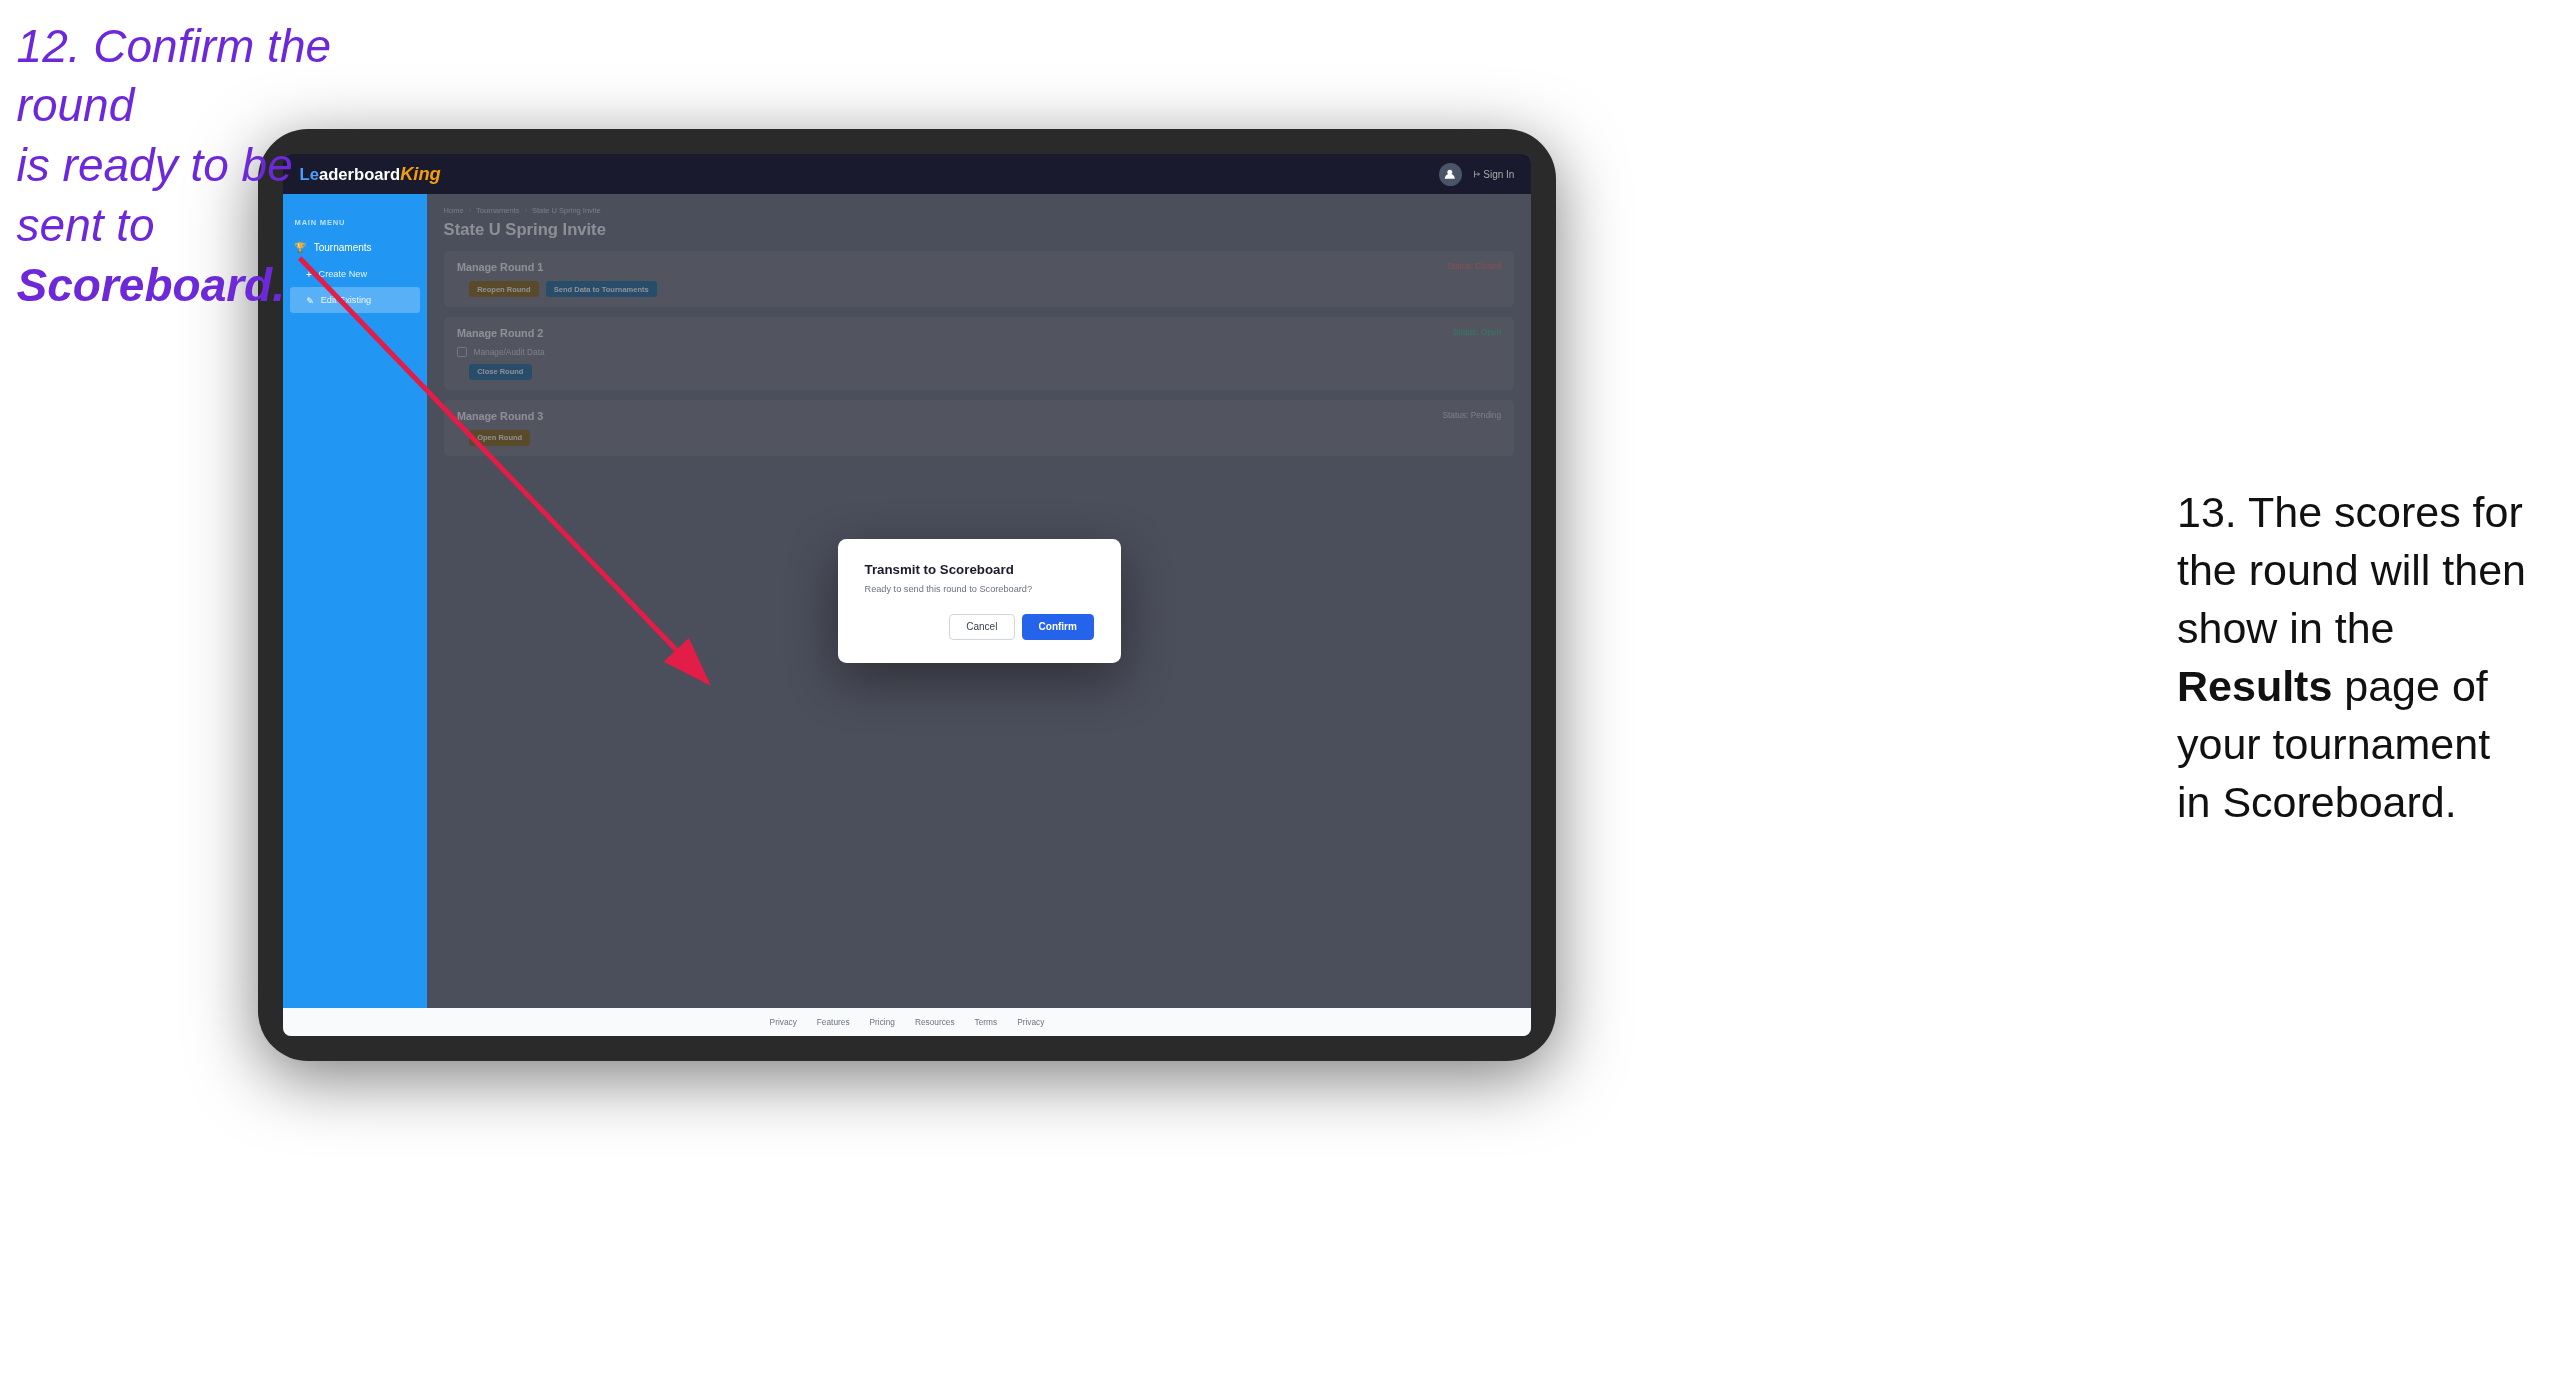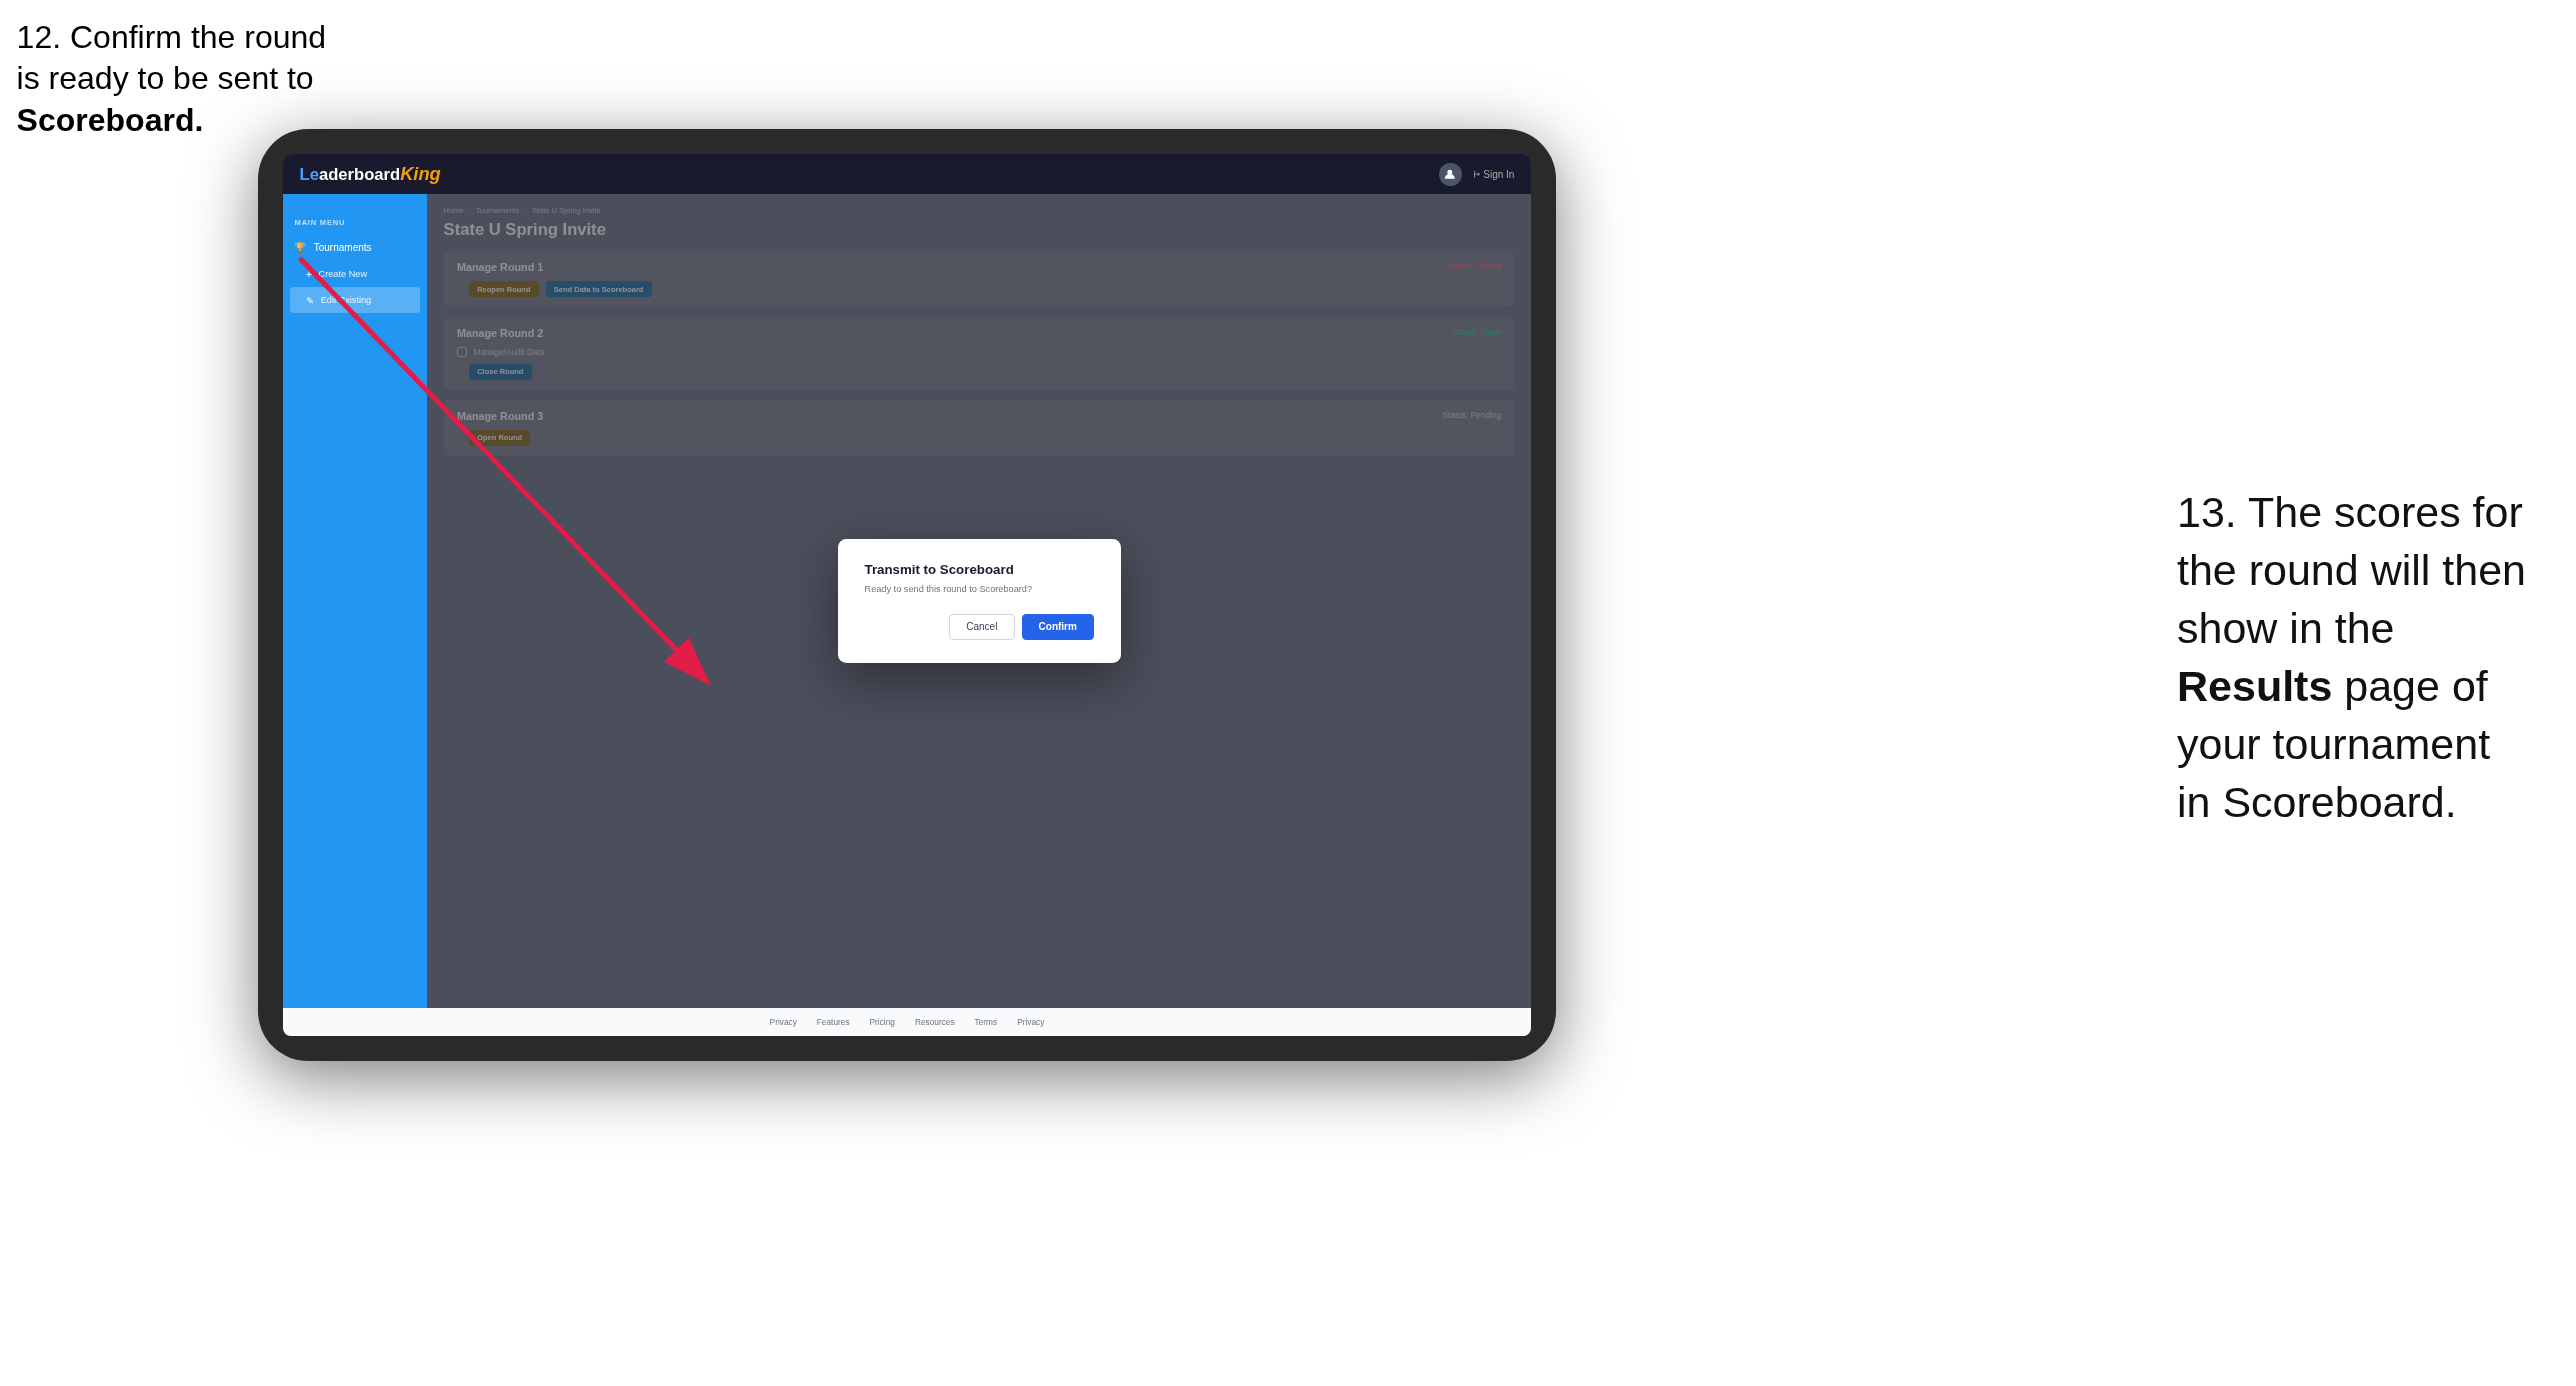--- a/index.html
+++ b/index.html
@@ -10,25 +10,26 @@
       height: 1386px;
       position: relative;
       overflow: hidden;
     }
 
     
     .annotation-top-left {
       position: absolute;
       top: 16.6px;
       left: 16.6px;
-      font-size: 32px;
+      font-size: 46px;
       line-height: 1.3;
-      color: #000000;
+      color: #6d28d9;
       max-width: 349px;
       z-index: 10;
+      font-style: italic;
     }
     .annotation-top-left strong {
       font-weight: 900;
     }
 
     
     .annotation-right {
       position: absolute;
       top: 483px;
       right: 50px;
@@ -475,21 +476,21 @@
 
           <div class="page-title">State U Spring Invite</div>
 
           <div class="round-section">
             <div class="round-header">
               <span class="round-title">Manage Round 1</span>
               <span class="status-badge closed">Status: Closed</span>
             </div>
             <div class="round-actions">
               <button class="btn btn-brown btn-sm">Reopen Round</button>
-              <button class="btn btn-blue btn-sm">Send Data to Scoreboard</button>
+              <button class="btn btn-blue btn-sm">Send Data to Tournaments</button>
             </div>
           </div>
 
           <div class="round-section">
             <div class="round-header">
               <span class="round-title">Manage Round 2</span>
               <span class="status-badge open">Status: Open</span>
             </div>
             <div class="audit-row">
               <div class="checkbox-icon"></div>

